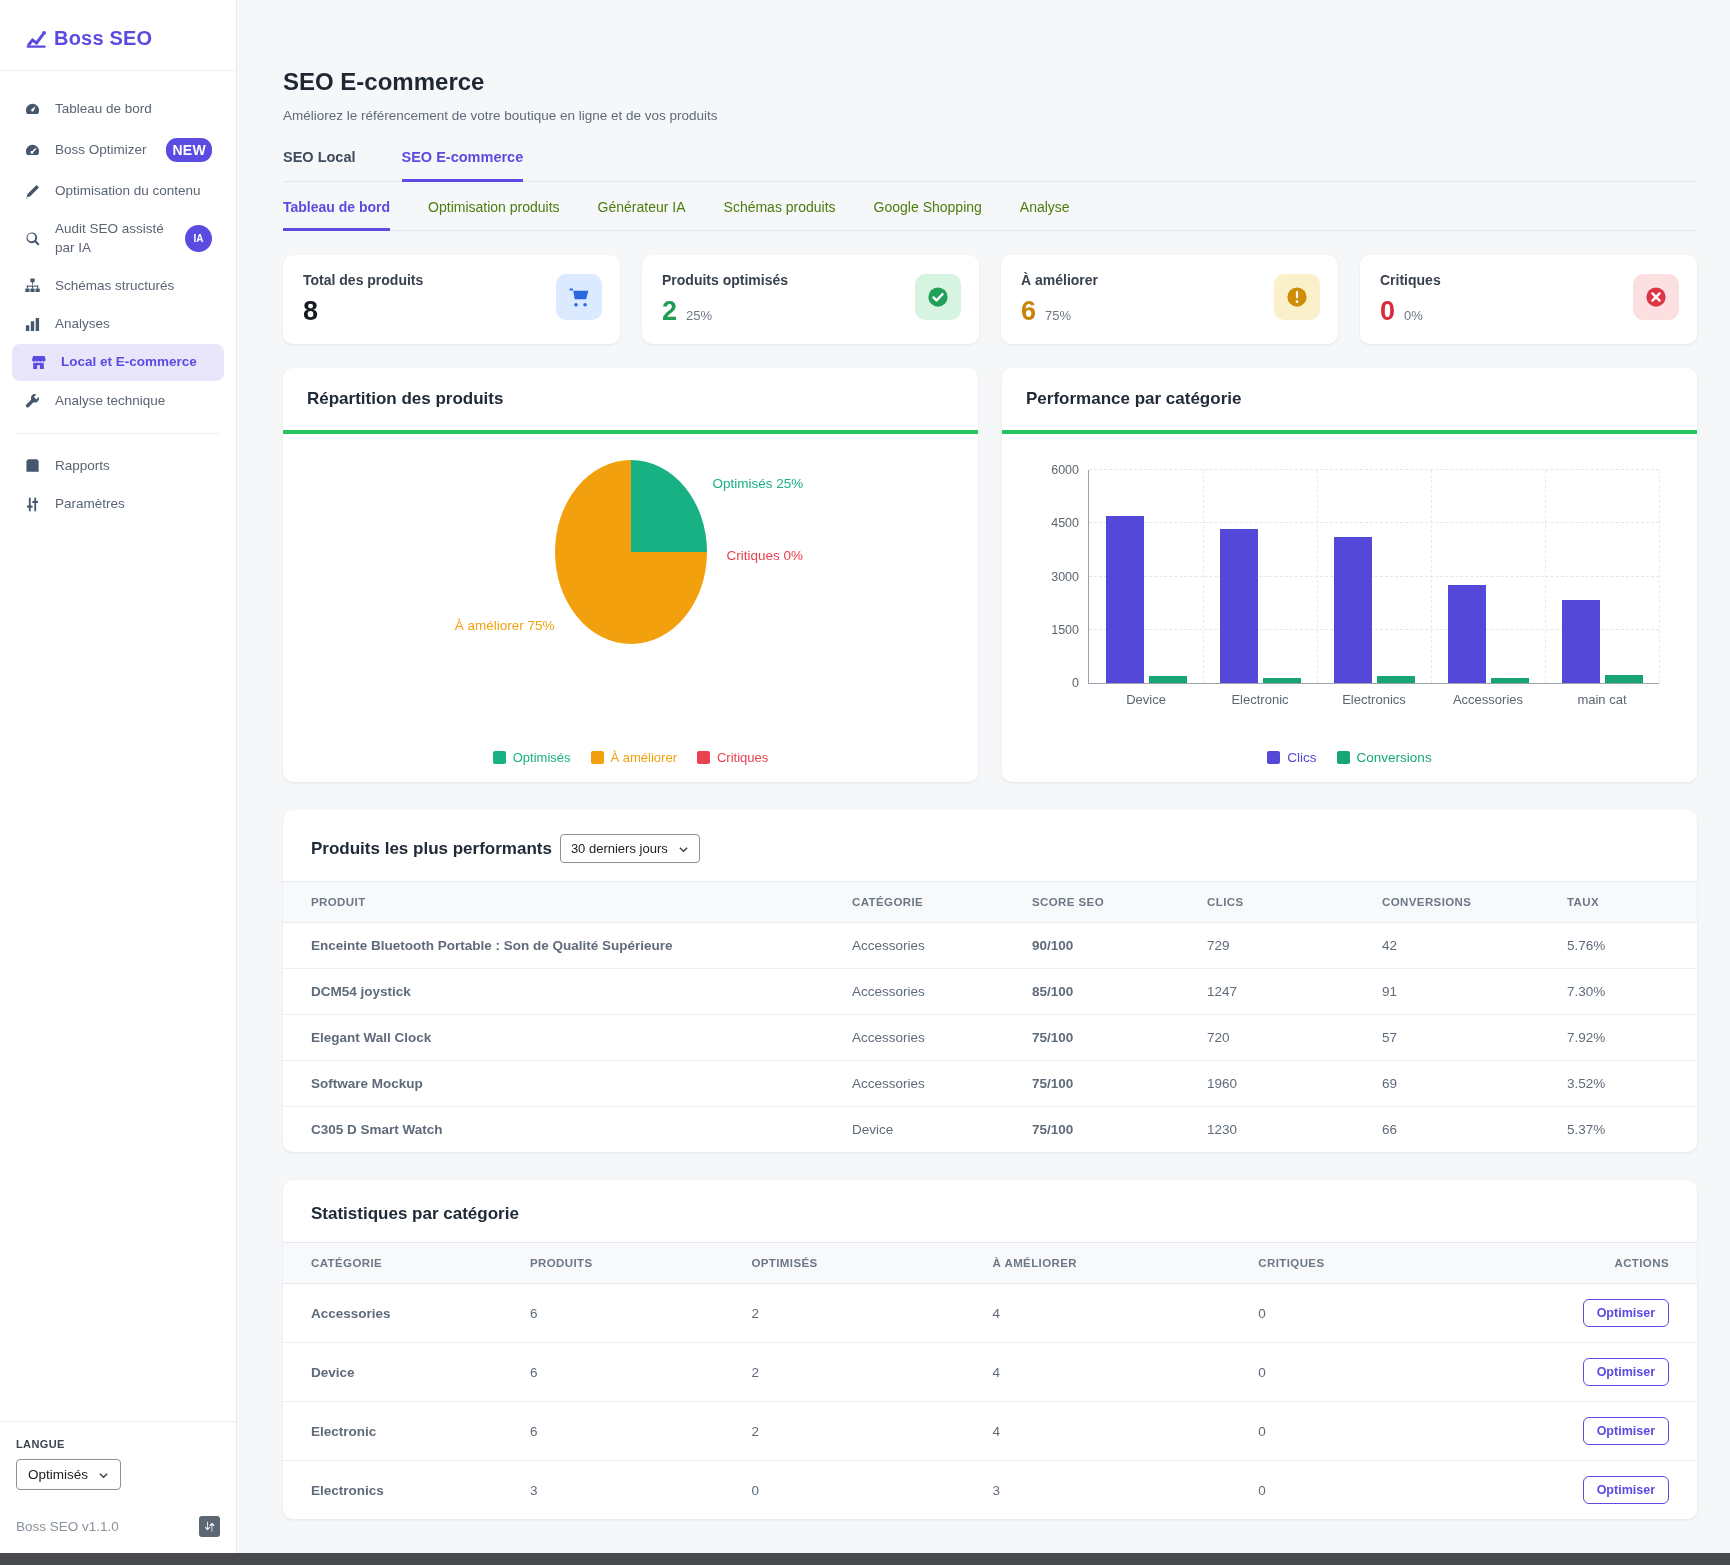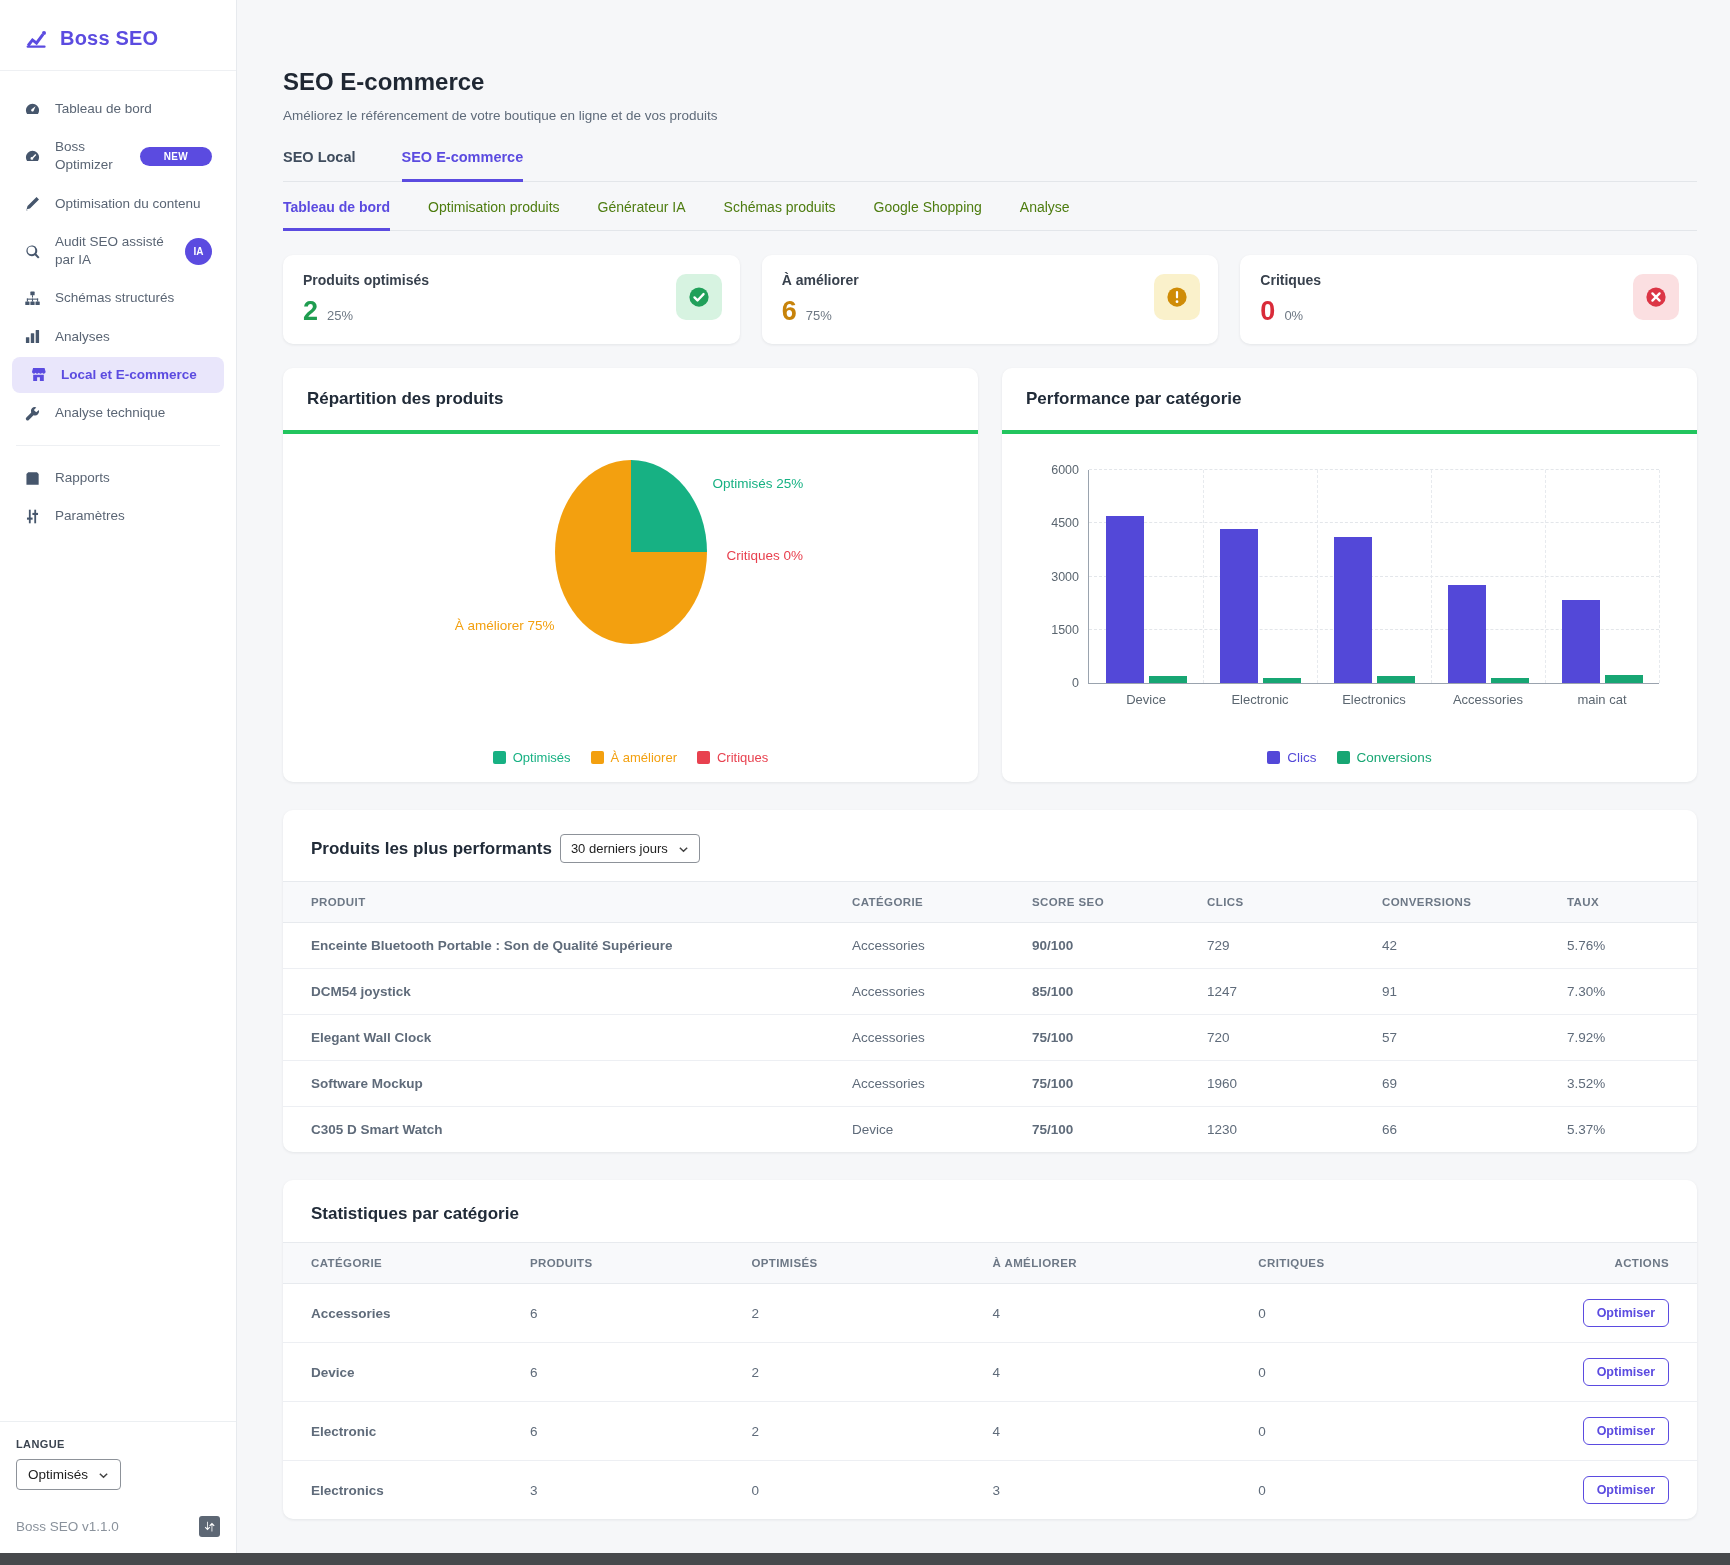--- a/index.html
+++ b/index.html
@@ -4,33 +4,33 @@
 <style>
   * { margin:0; padding:0; box-sizing:border-box; }
   html,body { width:1730px; height:1565px; }
   body { font-family:"Liberation Sans","DejaVu Sans",sans-serif; background:#f6f7f9; color:#2a3442; position:relative; overflow:hidden; }
 
   
   .bottombar { position:absolute; left:0; right:0; bottom:0; height:12px; background:#47494c; }
 
   
   .sidebar { position:absolute; left:0; top:0; bottom:12px; width:237px; background:#fff; border-right:1px solid #e7eaee; }
-  .logo { display:flex; align-items:flex-end; gap:12px; padding:26px 24px 20px; }
+  .logo { display:flex; align-items:flex-end; gap:6px; padding:26px 24px 20px; }
   .logo .logo-icon { width:24px; height:24px; color:#5b4be0; }
   .logo .logo-text { font-size:20px; font-weight:700; color:#5b4be0; letter-spacing:.2px; }
   .sb-divider { border-top:1px solid #eef0f3; margin:0 0 0 0; }
   .sb-divider.inset { margin:14px 16px; }
   nav { padding:20px 12px 0; }
   .nav-item { display:flex; align-items:center; gap:14px; padding:9px 12px; border-radius:8px; font-size:13.5px; color:#5a6574; cursor:pointer; margin-bottom:2px; }
   .nav-item .nav-icon { width:17px; height:17px; flex:0 0 17px; color:#46566c; display:flex; align-items:center; }
   .nav-item .nav-icon svg { width:100%; height:100%; }
   .nav-item.active { background:#e9e6fb; color:#5b4be0; font-weight:600;padding-left:18px; }
   .nav-item.active .nav-icon { color:#5b4be0; }
   .nav-label { line-height:1.35; }
-  .badge-pill { margin-left:auto; background:#5b4be0; color:#fff; font-size:10px; font-weight:700; padding:4px 24px; border-radius:11px; letter-spacing:.3px; }
+  .badge-pill { margin-left:auto; background:#5b4be0; color:#fff; font-size:14px; font-weight:700; padding:4px 6px; border-radius:11px; letter-spacing:.3px; }
   .badge-circle { margin-left:auto; background:#5b4be0; color:#fff; font-size:10px; font-weight:700; width:27px; height:27px; border-radius:50%; display:flex; align-items:center; justify-content:center; flex:0 0 27px; }
   .sidebar-bottom { position:absolute; left:0; right:0; bottom:10px; border-top:1px solid #eceff2; padding:16px 16px 0; }
   .lang-label { font-size:11px; font-weight:700; color:#3b4450; letter-spacing:.4px; }
   .select-box { margin-top:9px; display:inline-flex; align-items:center; gap:10px; border:1px solid #8d9299; border-radius:4px; padding:7px 11px; font-size:13.5px; color:#222; background:#fff; cursor:pointer; }
   .select-box .chev { width:11px; height:11px; color:#444; }
   .version-row { margin-top:26px; display:flex; align-items:center; justify-content:space-between; padding-bottom:6px; }
   .version-text { font-size:13.5px; color:#8a929c; }
   .version-icon { width:21px; height:21px; background:#5d6774; border-radius:3px; color:#fff; display:flex; align-items:center; justify-content:center; }
   .version-icon svg { width:13px; height:13px; }
 
@@ -256,20 +256,34 @@
   <div class="subtabs" id="sub-tabs">
       <div class="subtab active">Tableau de bord</div>
       <div class="subtab">Optimisation produits</div>
       <div class="subtab">Générateur IA</div>
       <div class="subtab">Schémas produits</div>
       <div class="subtab">Google Shopping</div>
       <div class="subtab">Analyse</div>
     </div>
 
   <div class="stat-row" id="stat-row">
+      <div class="stat-card">
+        <div class="stat-label">Total des produits</div>
+        <div class="stat-value-row">
+          <span class="stat-value blue">8</span>
+        </div>
+        <div class="stat-icon blue">
+          <svg viewBox="0 0 16 16" fill="currentColor">
+            <path d="M1.2 1.8h2.2l.4 1.7h11l-1.6 6.1H4.9L3.8 3.2H1.2V1.8zм"></path>
+            <path d="M5.3 11.4h8.2v1.3H5.3z" opacity="0"></path>
+            <circle cx="5.8" cy="13.6" r="1.3"></circle>
+            <circle cx="12.4" cy="13.6" r="1.3"></circle>
+          </svg>
+        </div>
+      </div>
       <div class="stat-card">
         <div class="stat-label">Produits optimisés</div>
         <div class="stat-value-row">
           <span class="stat-value green">2</span>
           <span class="stat-pct">25%</span>
         </div>
         <div class="stat-icon green">
           <svg viewBox="0 0 16 16">
             <circle cx="8" cy="8" r="7" fill="#21a05a"></circle>
             <path d="M4.7 8.3l2.2 2.2 4.4-4.6" stroke="#fff" stroke-width="1.7" fill="none" stroke-linecap="round" stroke-linejoin="round"></path>

